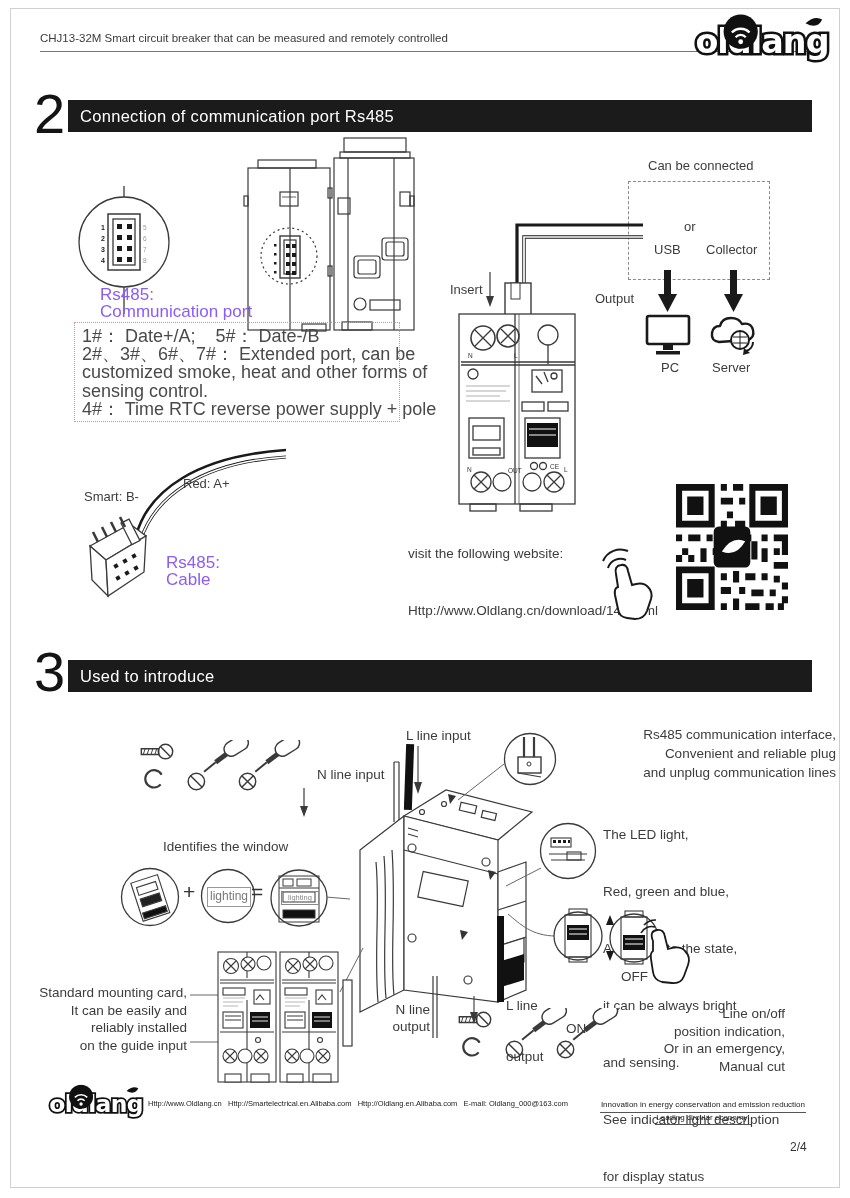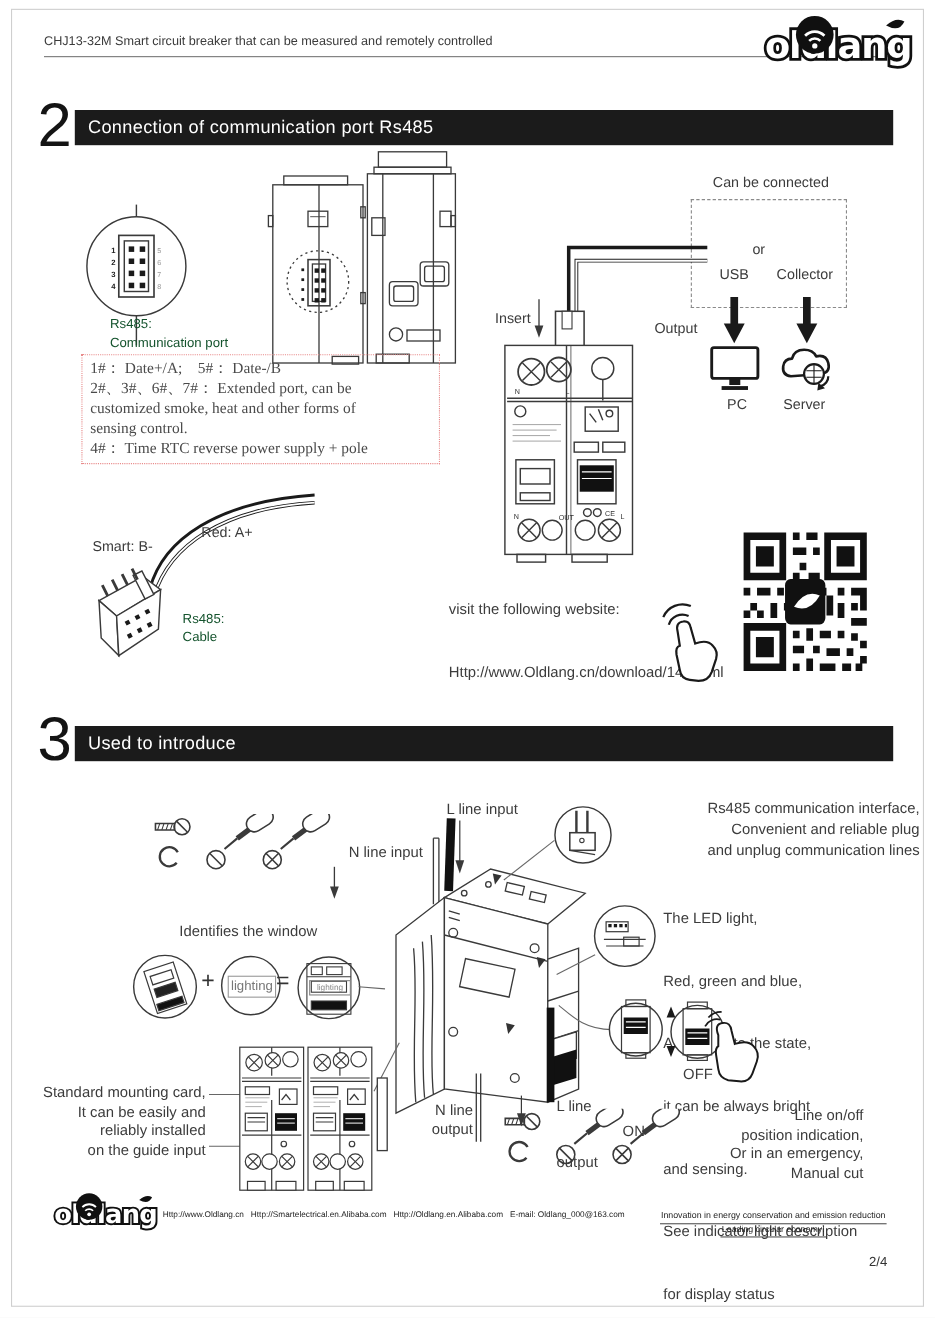--- a/index.html
+++ b/index.html
@@ -1,26 +1,26 @@
 <!DOCTYPE html>
 <html><head>
 <meta charset="utf-8">
 <style>
   html,body{margin:0;padding:0;background:#f4f4f4;}
   .page{position:relative;width:850px;height:1198px;background:#fff;margin:0 auto;
         font-family:"Liberation Sans",sans-serif;color:#3d3d3d;overflow:hidden;}
   .page-frame{position:absolute;left:10px;top:8px;right:10px;bottom:10px;border:1px solid #cfcfcf;}
   .abs{position:absolute;}
   .t13{font-size:13.5px;line-height:17.5px;color:#3c3c3c;white-space:pre;}
-  .t13n{font-size:12px;line-height:17px;color:#14532d;}
+  .t13n{font-size:17px;line-height:17px;color:#8b5cf6;}
   .sec-num{font-size:56px;line-height:1;color:#141414;}
   .sec-bar{background:#1b1b1b;color:#fff;font-size:16.5px;height:32px;line-height:32px;
            padding-left:12px;letter-spacing:.3px;}
-  .note-box{border:1.6px dotted #e88b8b;color:#4a4a4a;font-size:14px;line-height:18.2px;
-            padding:4px 7px;box-sizing:border-box;font-family:Liberation Serif, serif;}
+  .note-box{border:1.6px dotted #e88b8b;color:#4a4a4a;font-size:18px;line-height:18.2px;
+            padding:4px 7px;box-sizing:border-box;}
   .note-box div{white-space:pre;}
   .rightcol{text-align:right;}
   .dashed-box{border:1.3px dashed #8a8a8a;}
   .lbl{font-size:13px;color:#3c3c3c;white-space:nowrap;}
   svg{display:block;overflow:visible;}
   .slogans{display:flex;flex-direction:column;align-items:center;font-size:8px;color:#222;}
   .slogans div{border-bottom:1px solid #555;padding:0 1px 1.5px 1px;line-height:10px;}
   .footer-links{font-size:7.5px;color:#222;white-space:pre;}
   .sign{font-size:21px;color:#333;}
 </style>

